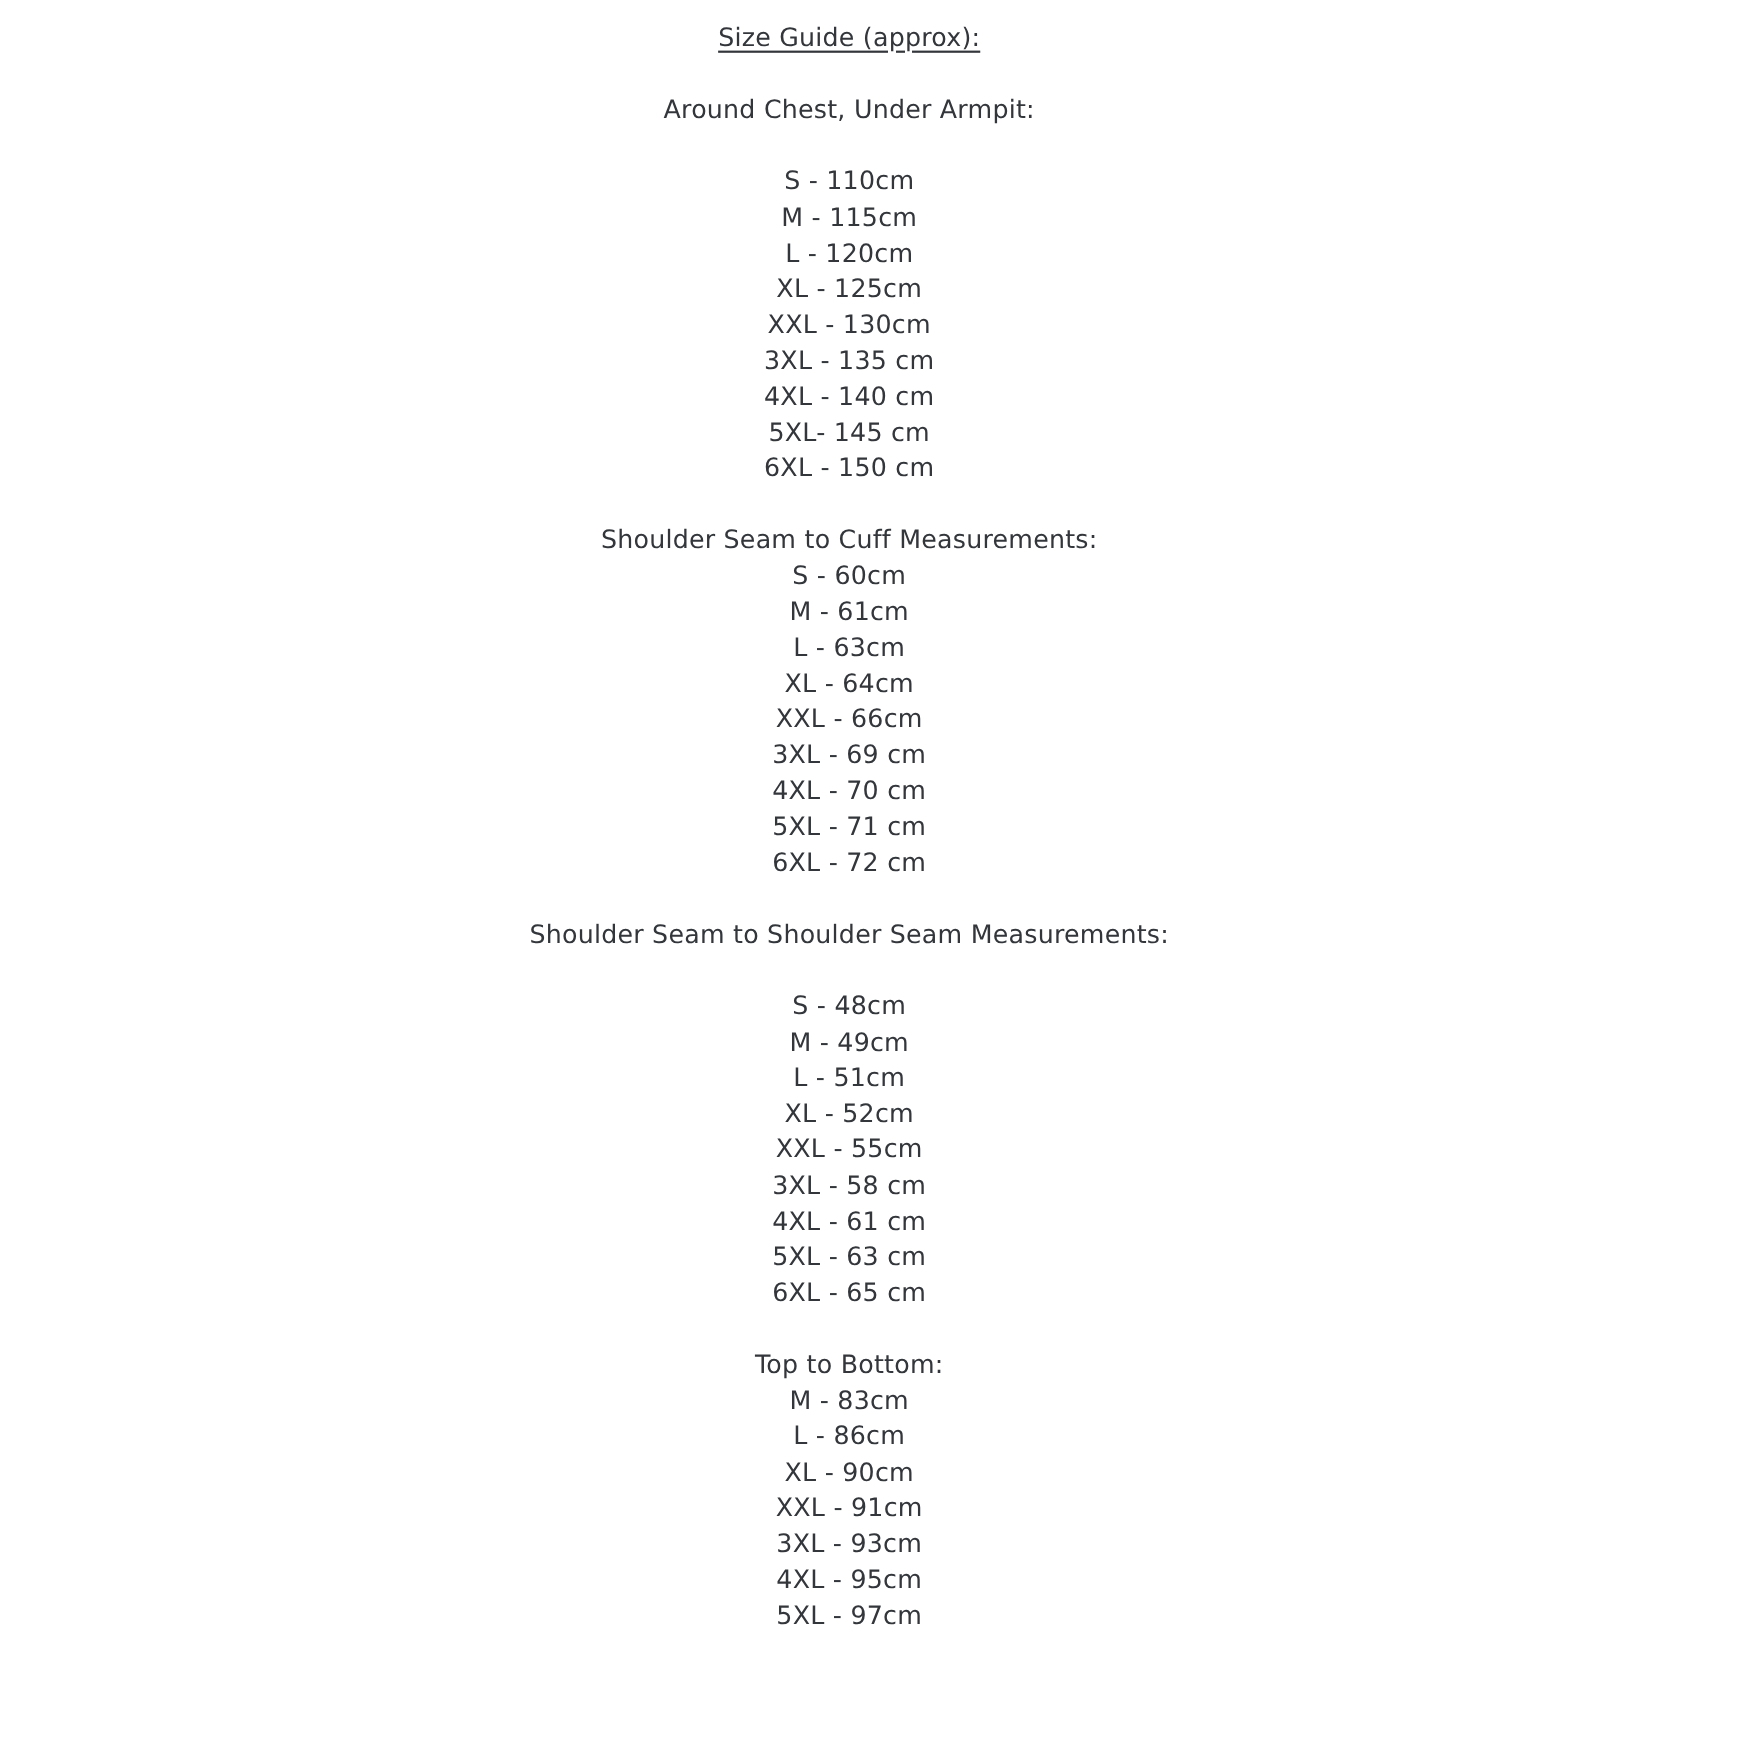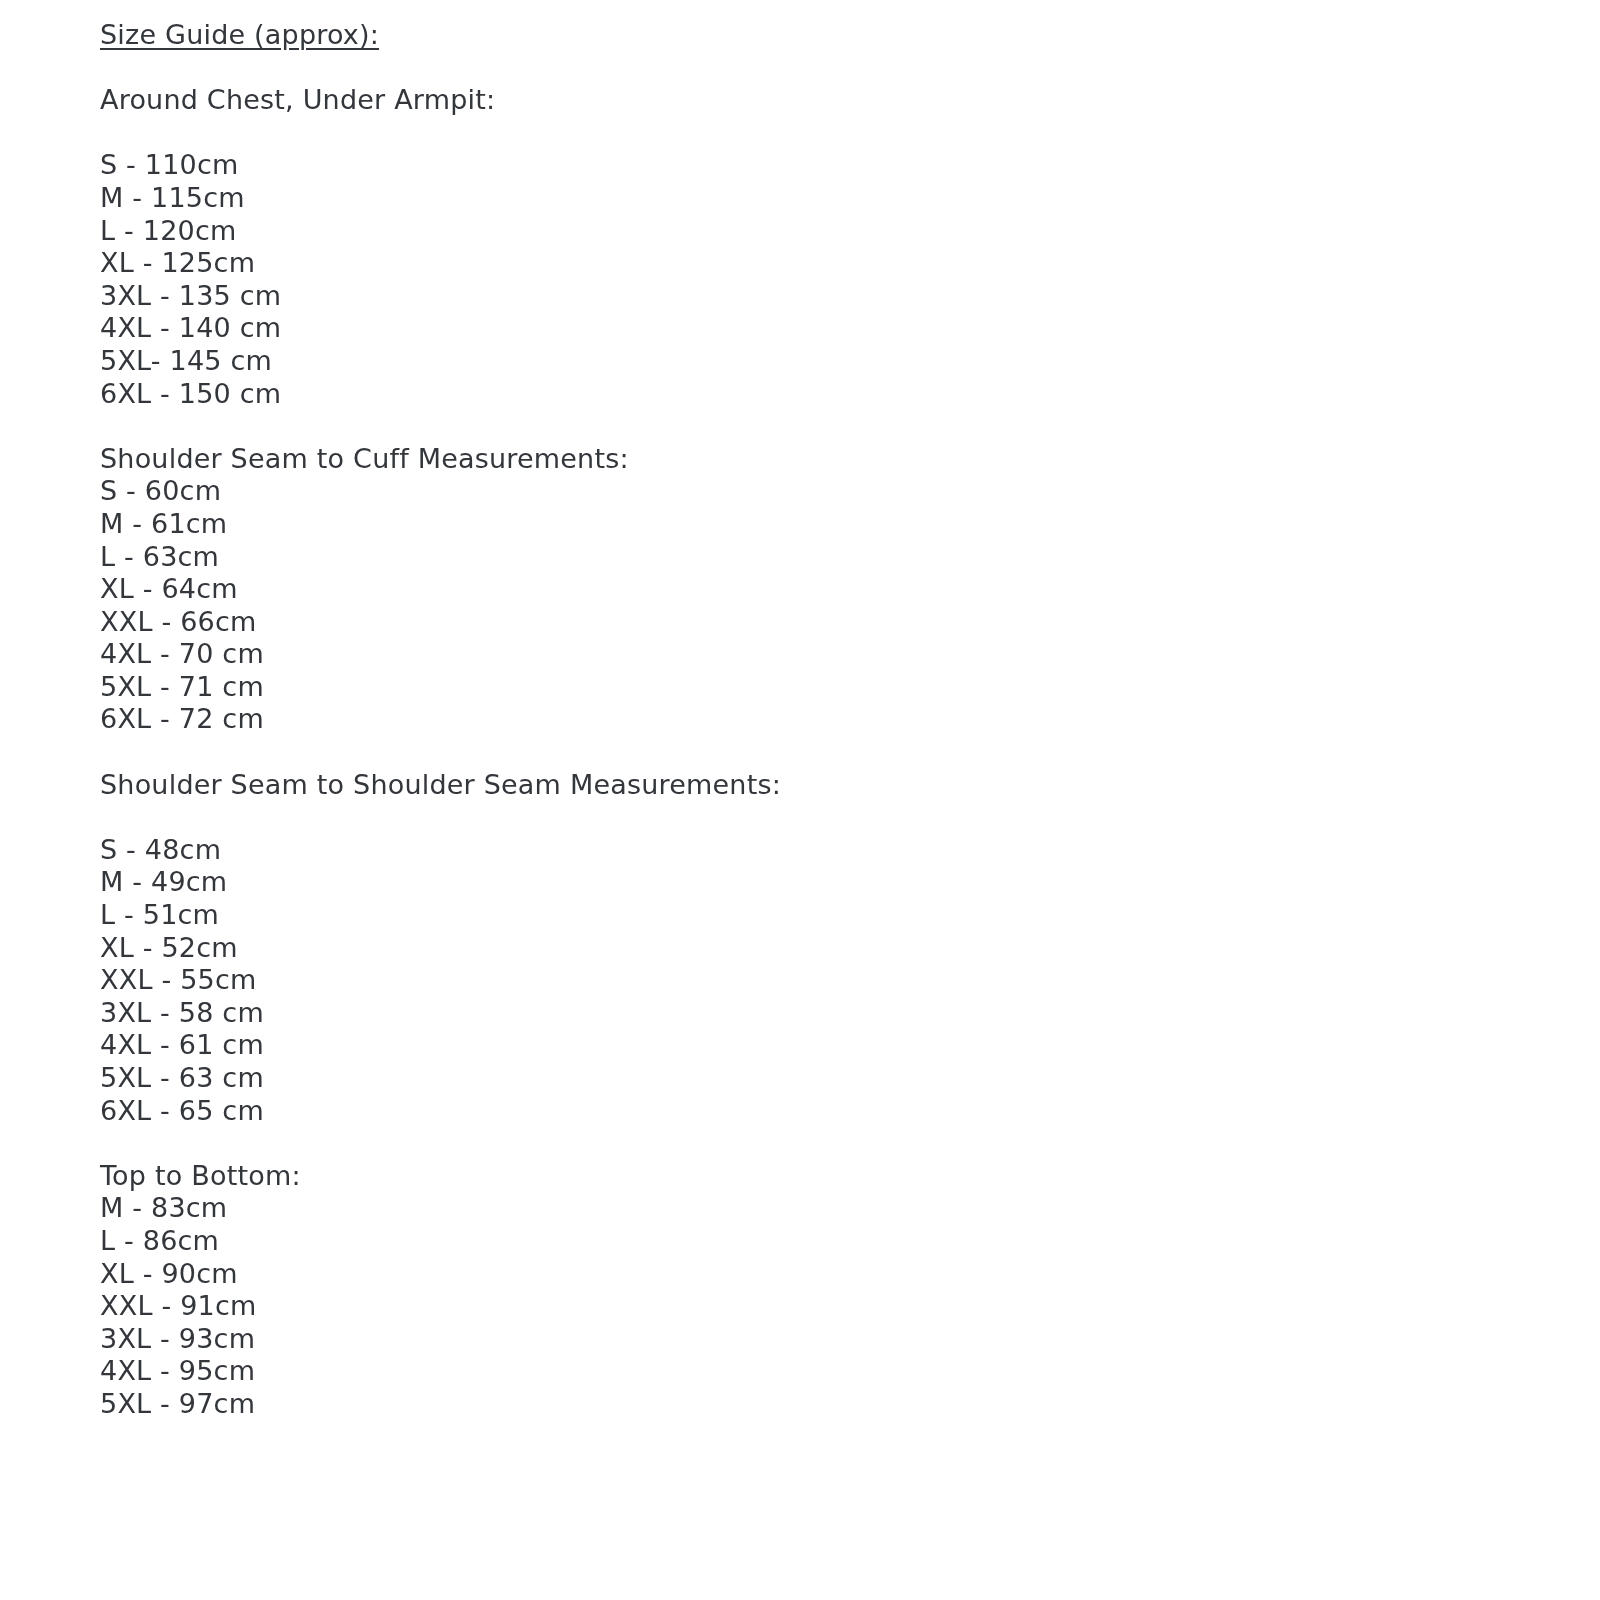--- a/index.html
+++ b/index.html
@@ -10,23 +10,23 @@
   body {
     width: 1600px;
     height: 1600px;
     overflow: hidden;
   }
   .doc {
     box-sizing: border-box;
     width: 1444px;
     padding-top: 19px;
     padding-left: 100px;
-    text-align: left;
+    text-align: center;
     font-family: "DejaVu Sans", "Liberation Sans", sans-serif;
-    font-size: 27px;
+    font-size: 23px;
     line-height: 32.6px;
     color: #33363b;
     letter-spacing: 0.2px;
   }
   .line {
     height: 32.6px;
     white-space: pre;
   }
   .blank {
     height: 32.6px;
@@ -44,35 +44,37 @@
   <div class="line title">Size Guide (approx):</div>
   <div class="blank"></div>
 
   <section>
     <div class="line heading">Around Chest, Under Armpit:</div>
     <div class="blank"></div>
     <div class="line">S - 110cm</div>
     <div class="line">M - 115cm</div>
     <div class="line">L - 120cm</div>
     <div class="line">XL - 125cm</div>
+    <div class="line">XXL - 130cm</div>
     <div class="line">3XL - 135 cm</div>
     <div class="line">4XL - 140 cm</div>
     <div class="line">5XL- 145 cm</div>
     <div class="line">6XL - 150 cm</div>
   </section>
 
   <div class="blank"></div>
 
   <section>
     <div class="line heading">Shoulder Seam to Cuff Measurements:</div>
     <div class="line">S - 60cm</div>
     <div class="line">M - 61cm</div>
     <div class="line">L - 63cm</div>
     <div class="line">XL - 64cm</div>
     <div class="line">XXL - 66cm</div>
+    <div class="line">3XL - 69 cm</div>
     <div class="line">4XL - 70 cm</div>
     <div class="line">5XL - 71 cm</div>
     <div class="line">6XL - 72 cm</div>
   </section>
 
   <div class="blank"></div>
 
   <section>
     <div class="line heading">Shoulder Seam to Shoulder Seam Measurements:</div>
     <div class="blank"></div>

